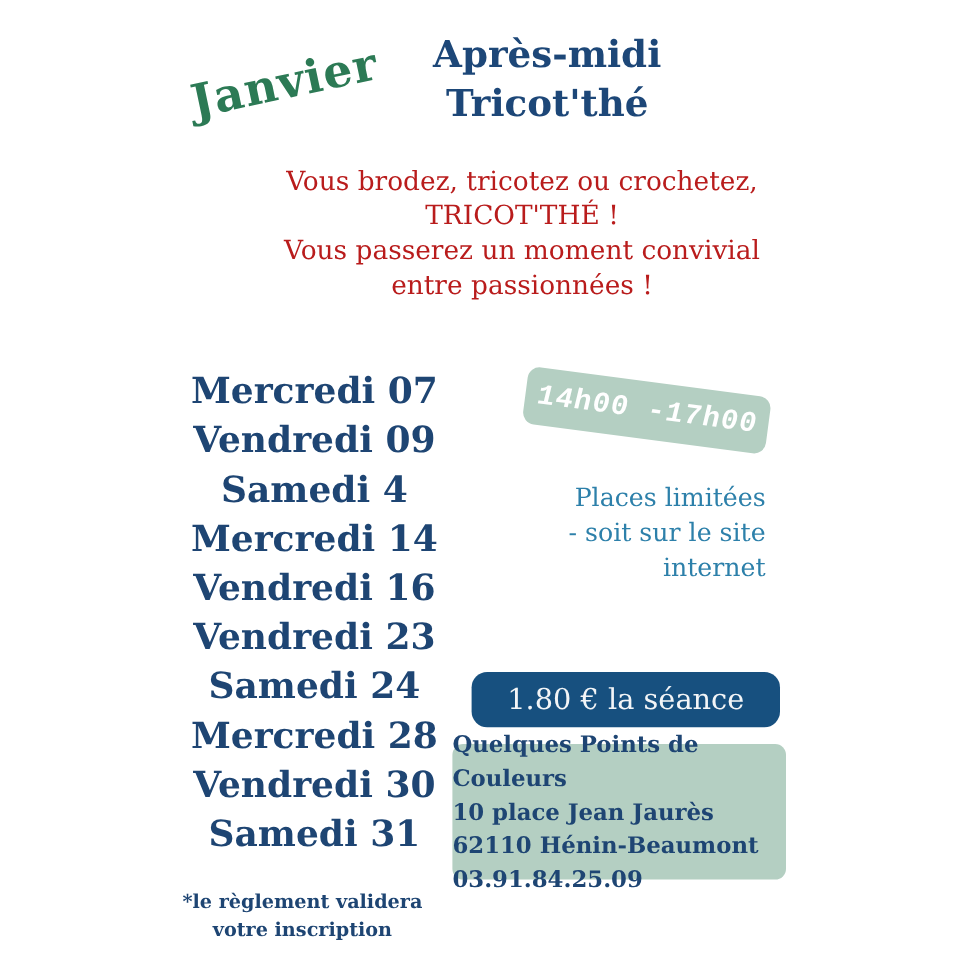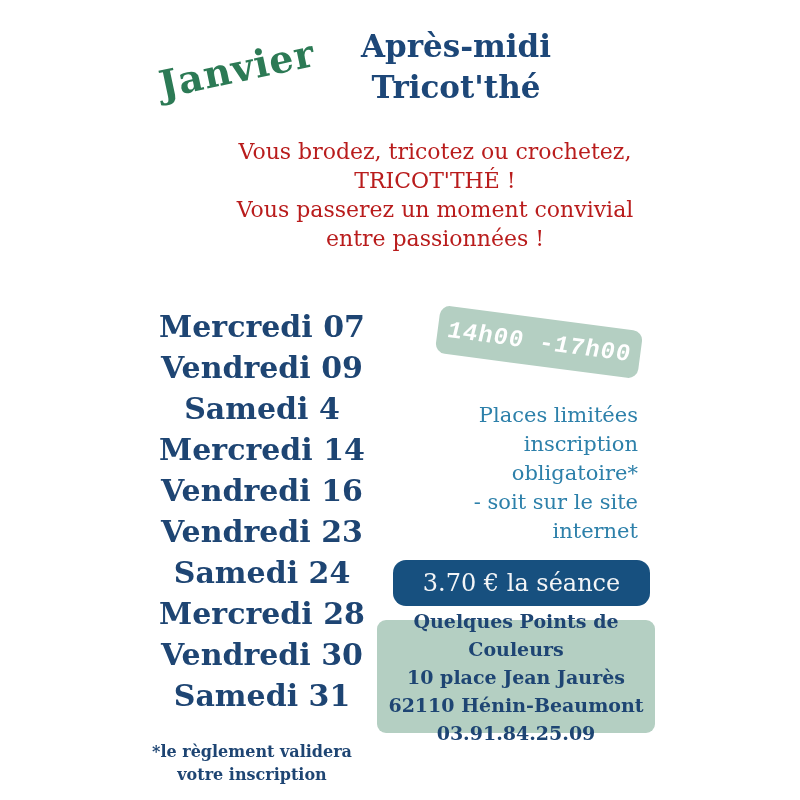--- a/index.html
+++ b/index.html
@@ -60,21 +60,21 @@
     position:absolute; left:393px; top:560px; width:257px; height:46px;
     background:#17507f; border-radius:13px;
     display:flex; align-items:center; justify-content:center;
   }
   .price span { color:#f3f5f7; font-size:24px; white-space:nowrap; }
 
   .contact {
     position:absolute; left:377px; top:620px; width:278px; height:113px;
     background:#b4cfc2; border-radius:9px;
     display:flex; flex-direction:column; justify-content:center;
-    text-align:center; color:#1e4573;
+    text-align:left; color:#1e4573;
     font-size:19px; line-height:28px; font-weight:600;
   }
 
   .footnote {
     position:absolute; left:137px; top:740px; width:230px;
     text-align:center; color:#1e4573;
     font-size:16px; line-height:23px; font-weight:700;
   }
 </style>
 </head>
@@ -108,26 +108,25 @@
     <div>Vendredi 30</div>
     <div>Samedi 31</div>
   </div>
 
   <div class="time-badge">
     <span>14h00 -17h00</span>
   </div>
 
   <div class="info">
     <div>Places limitées</div>
-    <div>inscription obligatoire*</div>
     <div>- soit sur le site internet</div>
   </div>
 
   <div class="price">
-    <span>3.70 € la séance</span>
+    <span>1.80 € la séance</span>
   </div>
 
   <div class="contact">
     <div>Quelques Points de Couleurs</div>
     <div>10 place Jean Jaurès</div>
     <div>62110 Hénin-Beaumont</div>
     <div>03.91.84.25.09</div>
   </div>
 
   <div class="footnote">*le règlement validera votre inscription</div>

